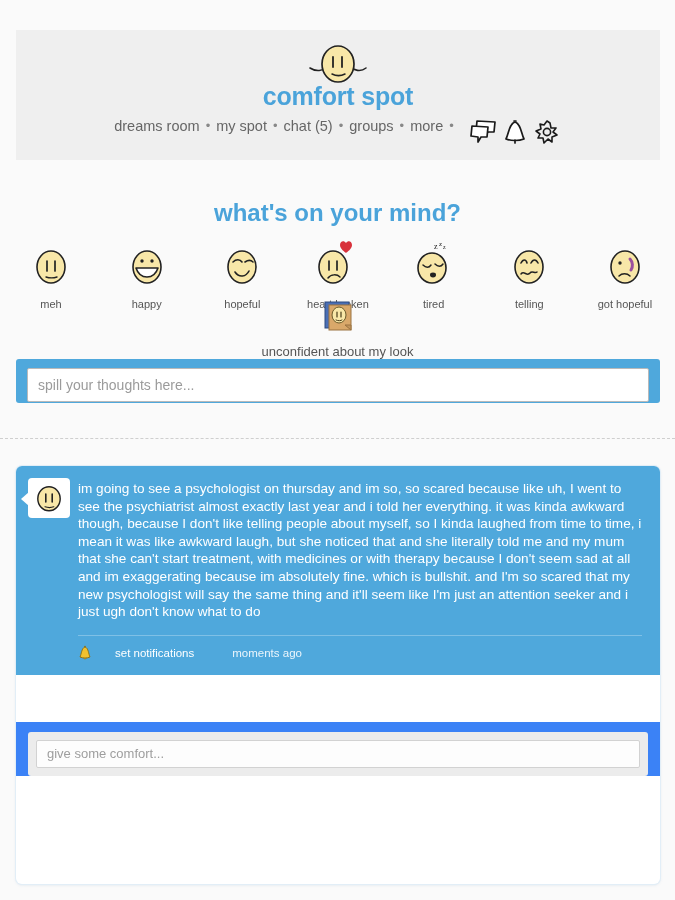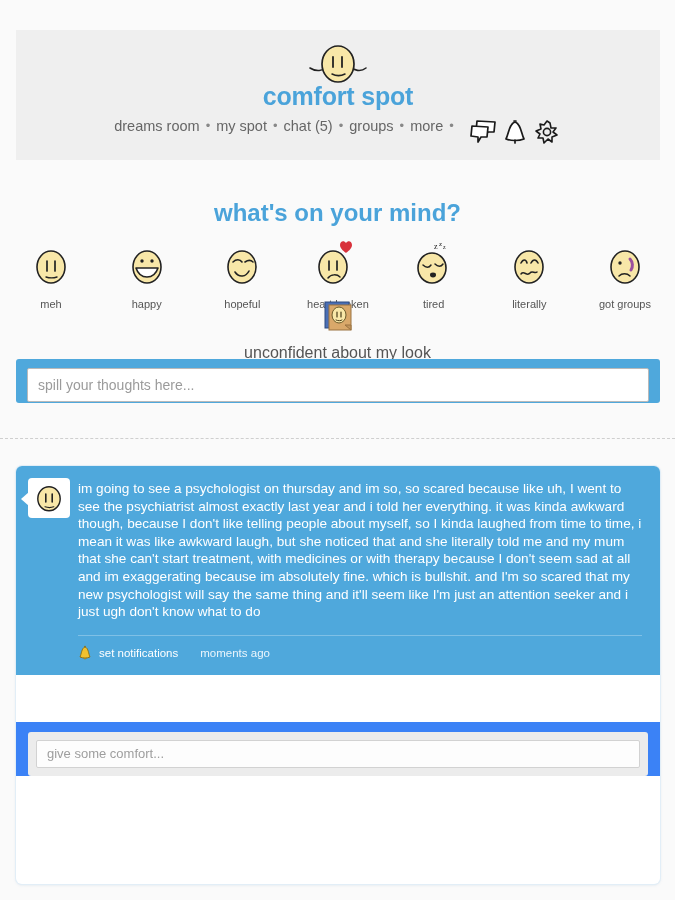--- a/index.html
+++ b/index.html
@@ -119,21 +119,21 @@
     left: 0;
     right: 0;
     top: 298px;
     display: flex;
     flex-direction: column;
     align-items: center;
     cursor: pointer;
   }
   .mood-extra .mood-label {
     margin-top: 4px;
-    font-size: 16px;
+    font-size: 13px;
     color: #555555;
   }
 
   
   .compose {
     position: absolute;
     left: 16px;
     top: 359px;
     width: 644px;
     height: 44px;
@@ -213,21 +213,21 @@
     margin: 0;
   }
   .post-rule {
     margin: 14px 0 0 0;
     border: 0;
     border-top: 1px solid #7fc0e6;
   }
   .post-meta {
     display: flex;
     align-items: center;
-    gap: 0;
+    gap: 16px;
     padding: 9px 0 6px 0;
   }
   .bell-mini { margin-right: 7px; display: block; }
   .meta-link {
     color: #ffffff;
     font-size: 11.5px;
     text-decoration: none;
   }
   .meta-time {
     color: #eaf5fc;
@@ -394,34 +394,34 @@
 
     <div class="mood">
       <span class="glyph">
         <svg width="36" height="40" viewBox="0 0 36 40">
           <ellipse cx="18" cy="21" rx="14" ry="16" fill="#f8e7a8" stroke="#222" stroke-width="1.6"></ellipse>
           <path d="M10 17 C12 13 15 13 16 17" stroke="#222" stroke-width="1.6" fill="none" stroke-linecap="round"></path>
           <path d="M20 17 C22 13 25 13 27 17" stroke="#222" stroke-width="1.6" fill="none" stroke-linecap="round"></path>
           <path d="M10 28 C13 24 16 31 19 27 C21 24 24 28 26 26" stroke="#222" stroke-width="1.5" fill="none" stroke-linecap="round"></path>
         </svg>
       </span>
-      <span class="mood-label">literally</span>
+      <span class="mood-label">telling</span>
     </div>
 
 
     <div class="mood">
       <span class="glyph">
         <svg width="36" height="40" viewBox="0 0 36 40">
           <ellipse cx="18" cy="21" rx="14" ry="16" fill="#f8e7a8" stroke="#222" stroke-width="1.6"></ellipse>
           <circle cx="13" cy="17" r="1.7" fill="#222"></circle>
           <path d="M23 13 C26 16 26 21 24 24" stroke="#9a4f9e" stroke-width="3" fill="none" stroke-linecap="round"></path>
           <path d="M12 30 C15 27 20 27 23 30" stroke="#222" stroke-width="1.5" fill="none" stroke-linecap="round"></path>
         </svg>
       </span>
-      <span class="mood-label">got groups</span>
+      <span class="mood-label">got hopeful</span>
     </div>
   </div>
 
   <div class="mood-extra">
     <span>
       <svg width="40" height="38" viewBox="0 0 40 38">
         <rect x="7" y="4" width="24" height="26" fill="#4a6fb5" stroke="#2d4a80" stroke-width="1"></rect>
         <rect x="11" y="7" width="22" height="25" fill="#d9a86a" stroke="#9a7240" stroke-width="1"></rect>
         <ellipse cx="21" cy="17" rx="7" ry="8" fill="#f8e7a8" stroke="#6b5a2a" stroke-width="1"></ellipse>
         <path d="M19 14 L19 19 M23 14 L23 19" stroke="#4a3c1a" stroke-width="1.2" stroke-linecap="round"></path>

